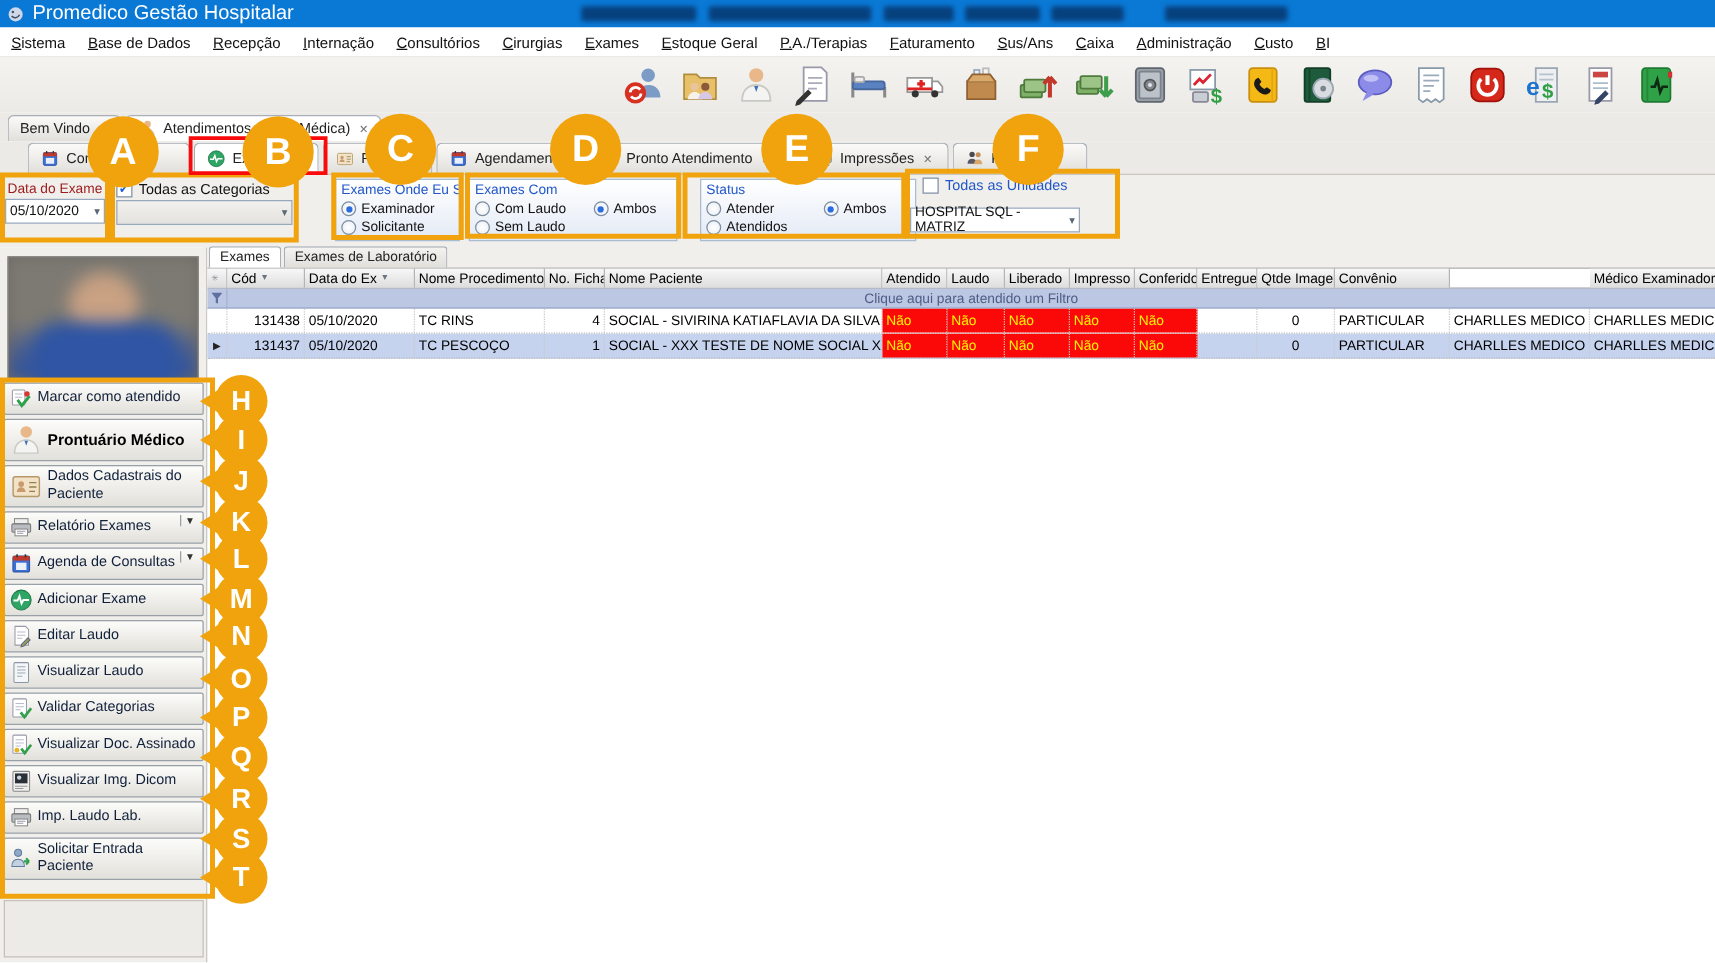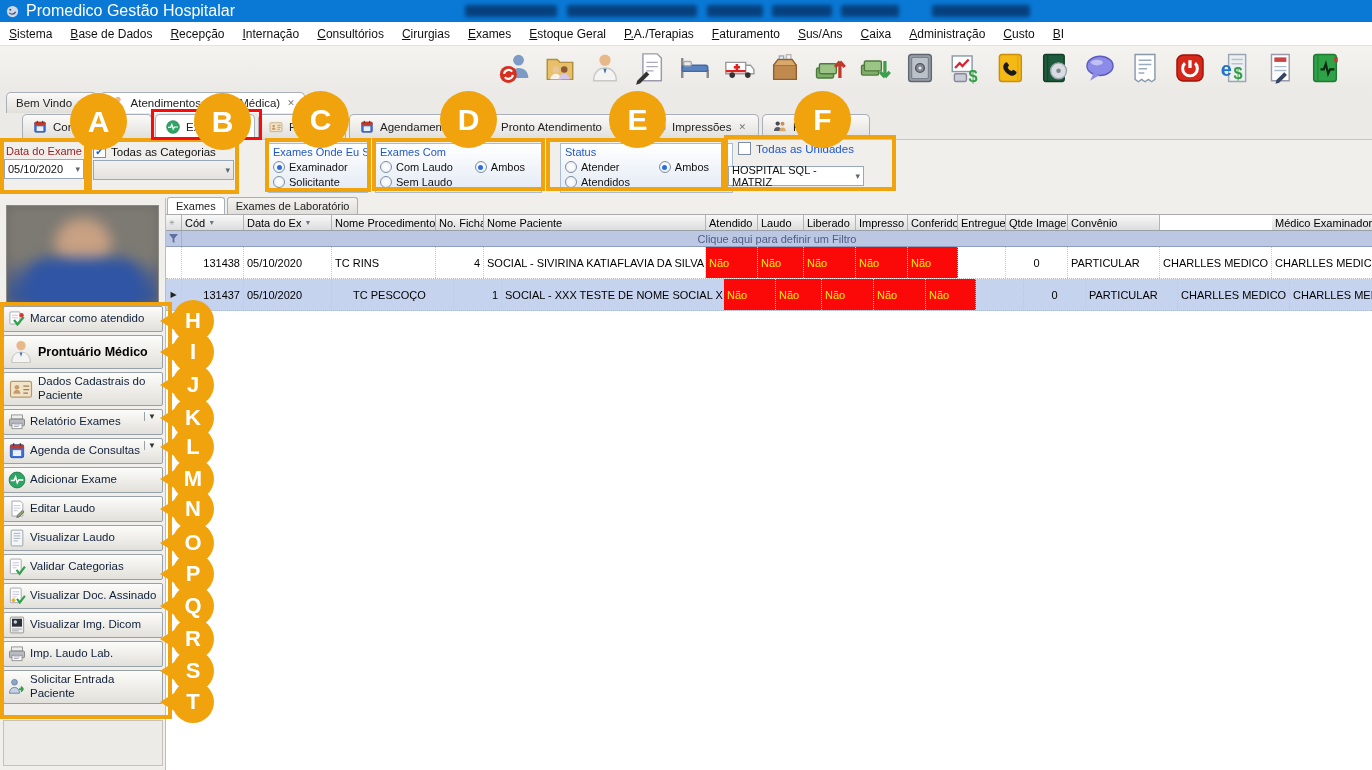--- a/index.html
+++ b/index.html
@@ -100,21 +100,21 @@
   .gtab.active { background:#fff; }
   #gheader { display:flex; height:17px; border-top:1px solid #ABABAB; border-bottom:1px solid #9AA0A8; }
   .hcell { background:linear-gradient(#F8F8F8,#DDDDDD); border-right:1px solid #B4B4B4;
     font-size:11px; color:#000; display:flex; align-items:center; padding:0 3px;
     overflow:hidden; white-space:nowrap; }
   .hcell .sort { color:#6B7682; font-size:7px; margin-left:3px; }
   #gfilter { display:flex; height:16px; background:#BCC7E4; border-bottom:1px solid #8E9CC0; }
   #gfilter .fcell-ind { border-right:1px solid #A5B1D2; display:flex; align-items:center; justify-content:center; }
   #gfilter .fcell-txt { flex:1; display:flex; align-items:center; justify-content:center;
     color:#4F5D85; font-size:11px; }
-  .grow { display:flex; height:32px; background:#fff; border-bottom:1px dotted #B8B8B8; }
+  .grow { display:flex; height:20px; background:#fff; border-bottom:1px dotted #B8B8B8; }
   .grow.selected { background:#C6D3EE; }
   .gcell { border-right:1px dotted #C9C9C9; font-size:11px; color:#000; display:flex;
     align-items:center; padding:0 3px; overflow:hidden; white-space:nowrap; }
   .gcell.no { background:#FB0909; color:#FFF200; }
   .gcell.r { justify-content:flex-end; }
   .gcell.c { justify-content:center; }
   .gcell.ind { justify-content:center; color:#222; font-size:8px; padding:0; }
 
   
   .hl { position:absolute; pointer-events:none; z-index:40; }
@@ -664,21 +664,21 @@
         <div class="hcell" style="width: 101px; flex: 0 0 101px;">
           <span>Médico Examinador</span>
         </div>
       </div>
     <div id="gfilter">
       <div class="fcell-ind" style="width:16px;flex:0 0 16px">
         <svg width="9" height="9" viewBox="0 0 10 10">
             <path d="M0 0h10L6 5v5L4 9V5z" fill="#5F6FA0"></path>
           </svg>
       </div>
-      <div class="fcell-txt">Clique aqui para definir um Filtro</div>
+      <div class="fcell-txt">Clique aqui para atendido um Filtro</div>
     </div>
     <div id="grows">
         <div class="grow">
           <div class="gcell ind" style="width: 16px; flex: 0 0 16px;"></div>
           <div class="gcell r" style="width: 62px; flex: 0 0 62px;">131438</div>
           <div class="gcell" style="width: 88px; flex: 0 0 88px;">05/10/2020</div>
           <div class="gcell" style="width: 104px; flex: 0 0 104px;">TC RINS</div>
           <div class="gcell r" style="width: 48px; flex: 0 0 48px;">4</div>
           <div class="gcell" style="width: 222px; flex: 0 0 222px;">SOCIAL - SIVIRINA KATIAFLAVIA DA SILVA</div>
           <div class="gcell no" style="width: 52px; flex: 0 0 52px;">Não</div>
@@ -689,21 +689,21 @@
           <div class="gcell" style="width: 48px; flex: 0 0 48px;"></div>
           <div class="gcell c" style="width: 62px; flex: 0 0 62px;">0</div>
           <div class="gcell" style="width: 92px; flex: 0 0 92px;">PARTICULAR</div>
           <div class="gcell" style="width: 112px; flex: 0 0 112px;">CHARLLES MEDICO</div>
           <div class="gcell" style="width: 101px; flex: 0 0 101px;">CHARLLES MEDICO</div>
         </div>
         <div class="grow selected">
           <div class="gcell ind" style="width: 16px; flex: 0 0 16px;">▶</div>
           <div class="gcell r" style="width: 62px; flex: 0 0 62px;">131437</div>
           <div class="gcell" style="width: 88px; flex: 0 0 88px;">05/10/2020</div>
-          <div class="gcell" style="width: 104px; flex: 0 0 104px; margin-left: 18px;">TC PESCOÇO</div>
+          <div class="gcell" style="width: 104px; flex: 0 0 104px;">TC PESCOÇO</div>
           <div class="gcell r" style="width: 48px; flex: 0 0 48px;">1</div>
           <div class="gcell" style="width: 222px; flex: 0 0 222px;">SOCIAL - XXX TESTE DE NOME SOCIAL XXX</div>
           <div class="gcell no" style="width: 52px; flex: 0 0 52px;">Não</div>
           <div class="gcell no" style="width: 46px; flex: 0 0 46px;">Não</div>
           <div class="gcell no" style="width: 52px; flex: 0 0 52px;">Não</div>
           <div class="gcell no" style="width: 52px; flex: 0 0 52px;">Não</div>
           <div class="gcell no" style="width: 50px; flex: 0 0 50px;">Não</div>
           <div class="gcell" style="width: 48px; flex: 0 0 48px;"></div>
           <div class="gcell c" style="width: 62px; flex: 0 0 62px;">0</div>
           <div class="gcell" style="width: 92px; flex: 0 0 92px;">PARTICULAR</div>

